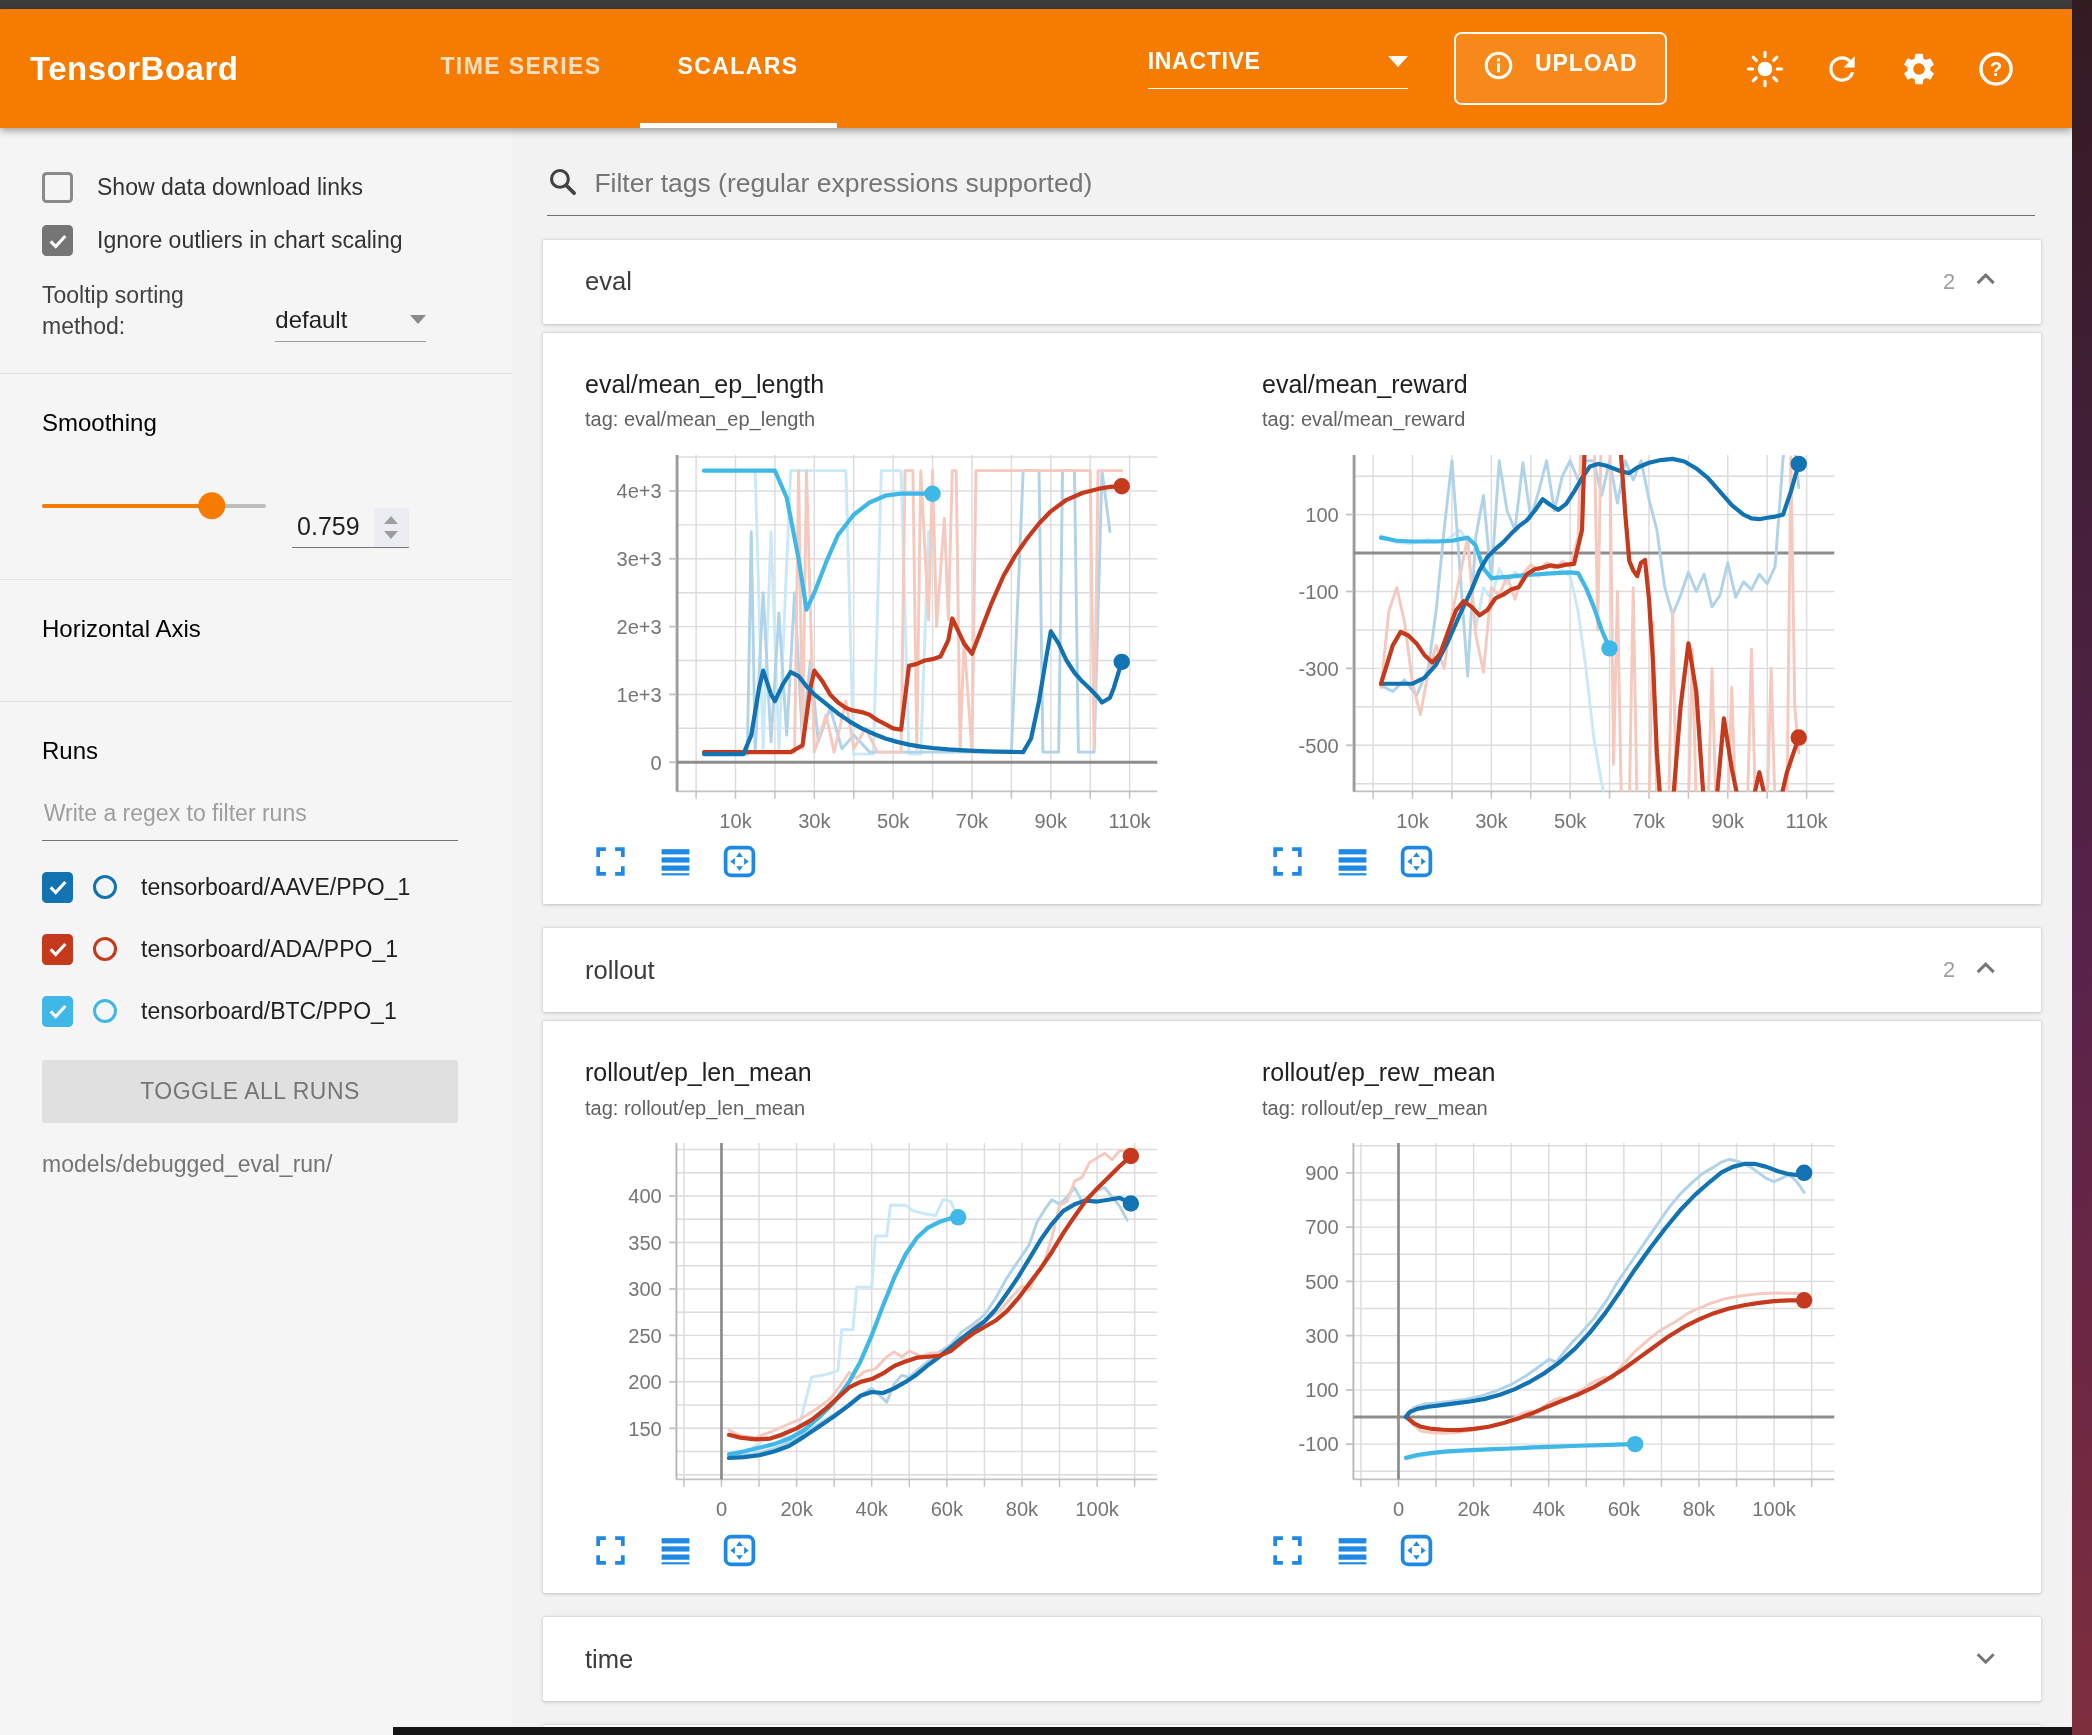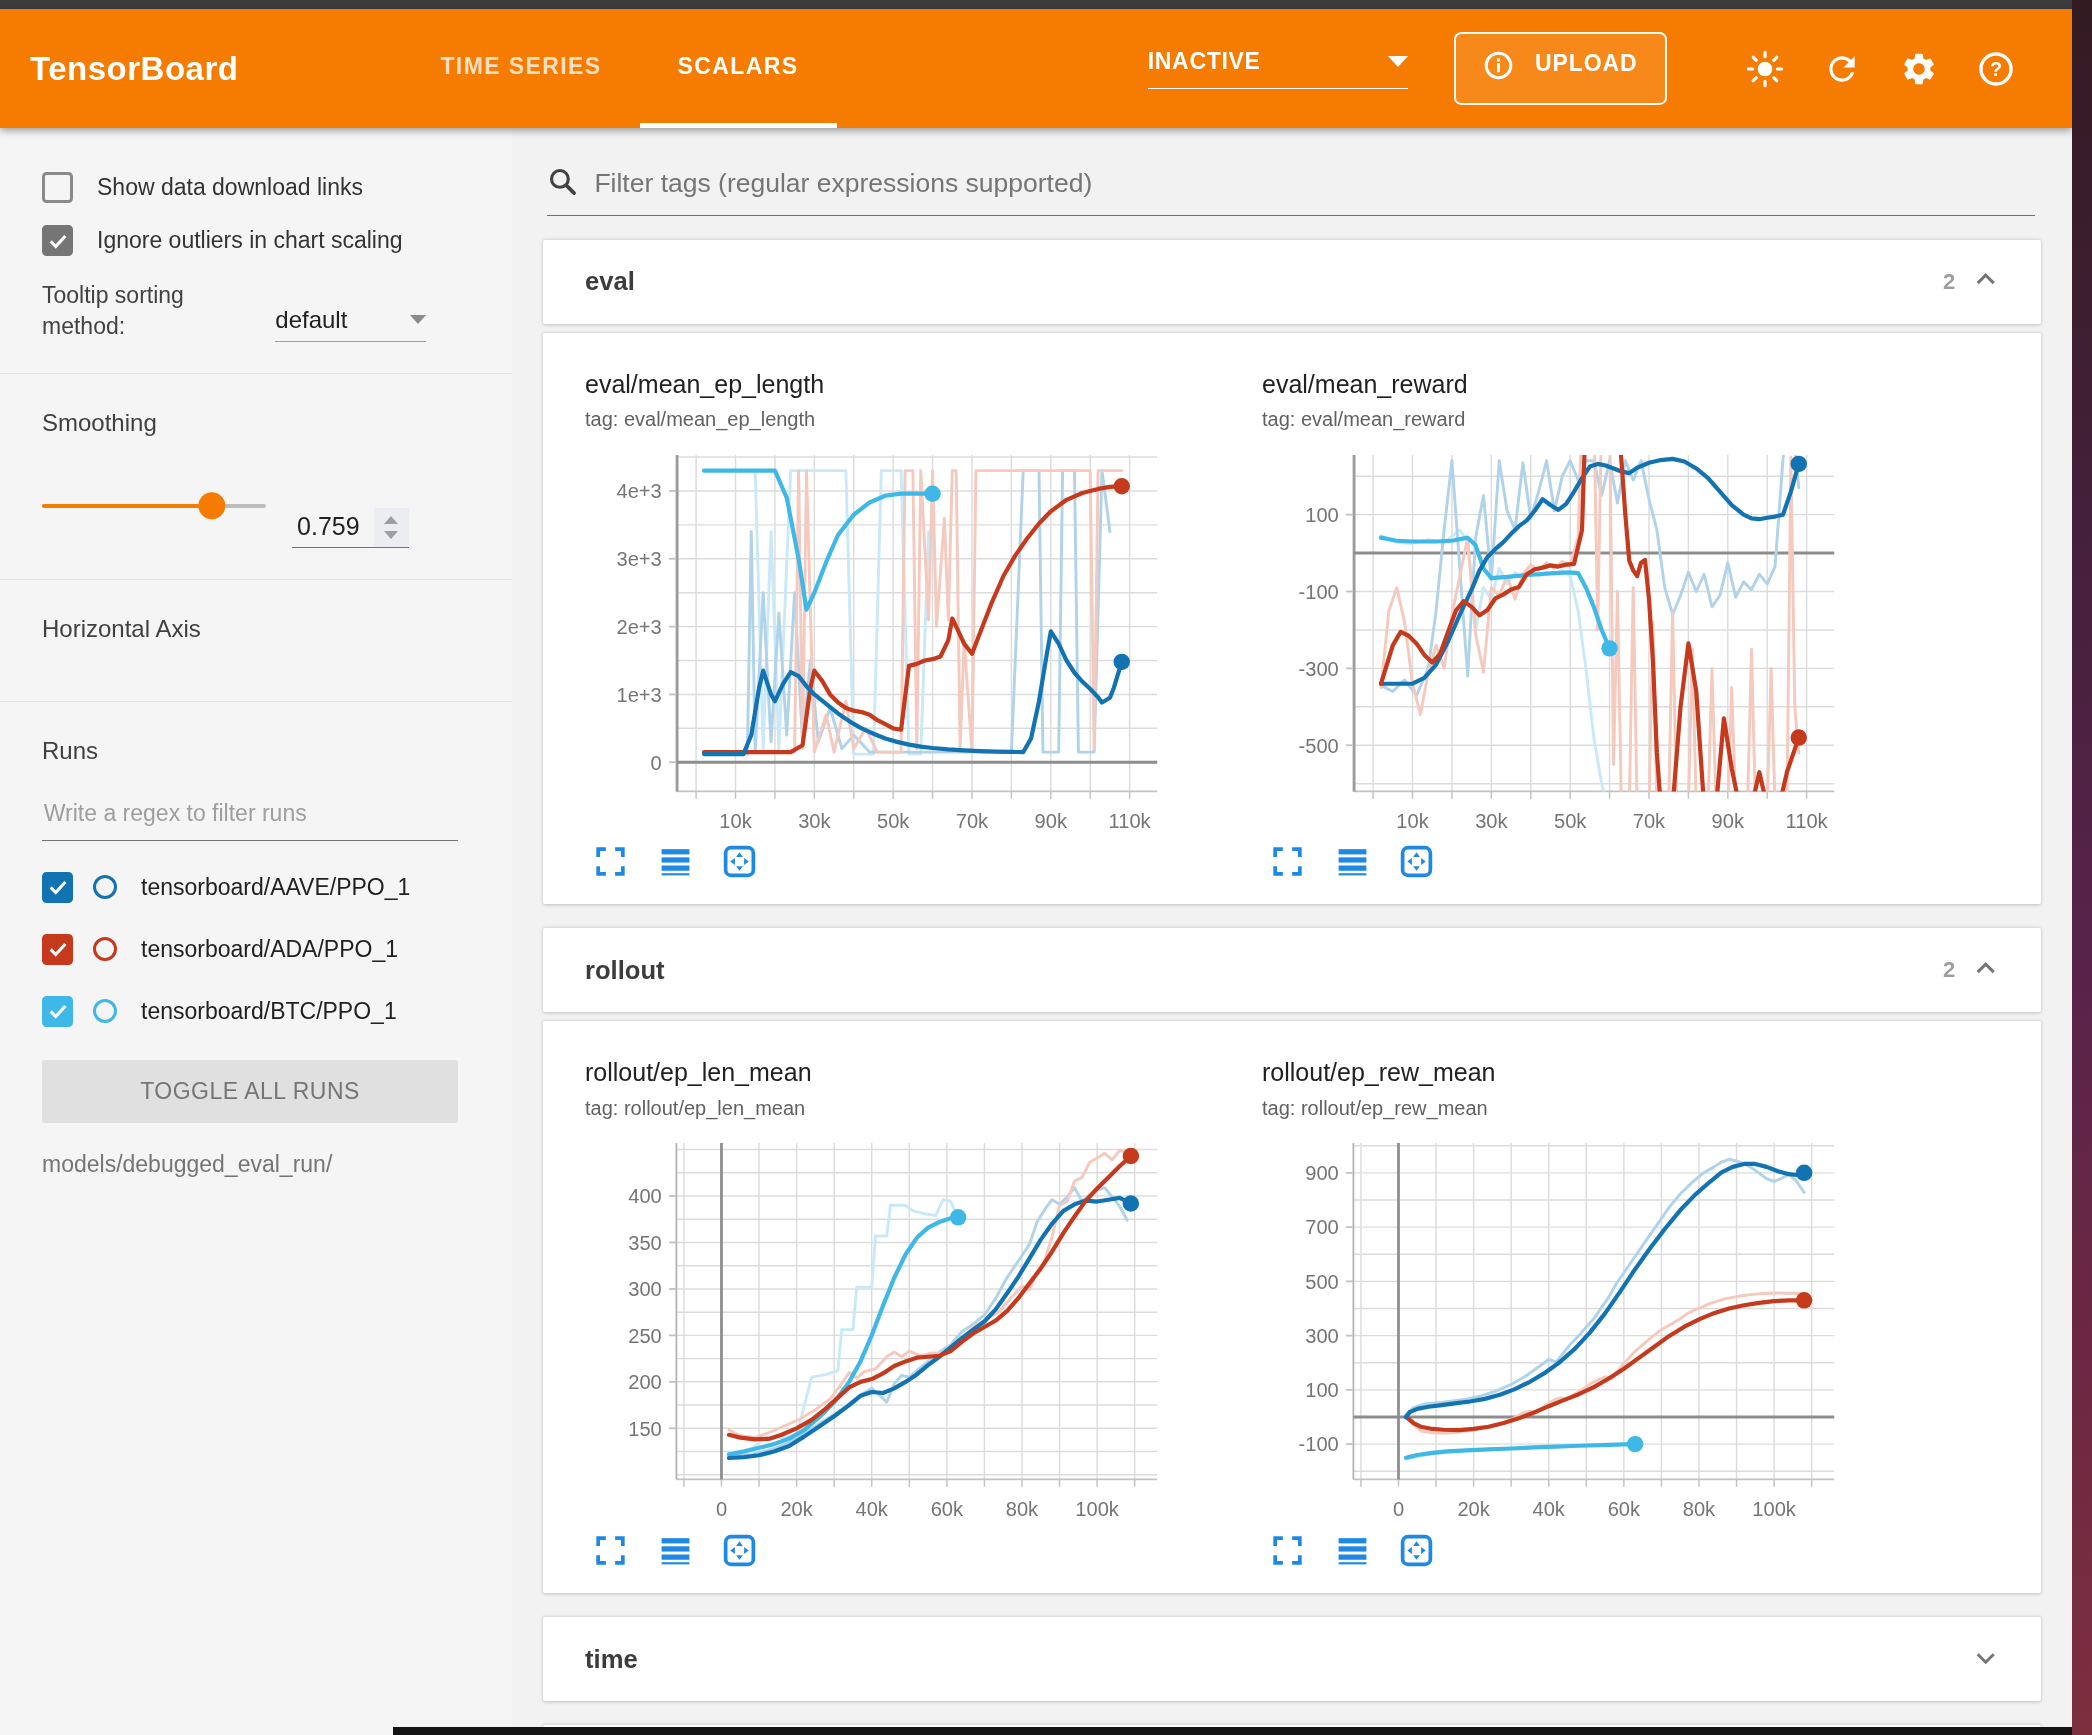--- a/index.html
+++ b/index.html
@@ -39,21 +39,21 @@
   .chk-box.checked { background:#757575; border-color:#757575; }
   .chk-box svg { display:none; }
   .chk-box.checked svg { display:block; }
   .chk-label { font-size:23px; color:#333; white-space:nowrap; }
   .tooltip-row { display:flex; align-items:flex-end; margin-top:24px; }
   .tooltip-label { font-size:23px; color:#424242; line-height:1.35; width:215px; }
   .select-box { display:flex; align-items:center; justify-content:space-between; width:151px;
     border-bottom:1.8px solid #9e9e9e; padding-bottom:7.3px; margin-left:18.3px; cursor:pointer; }
   .select-box span { font-size:24px; color:#212121; }
   .caret-small { width:0; height:0; border-left:8.2px solid transparent; border-right:8.2px solid transparent; border-top:9.1px solid #8a8a8a; }
-  .section-label { font-size:24px; color:#404040; margin-bottom:27.4px; }
+  .section-label { font-size:24px; color:#000000; margin-bottom:27.4px; }
   .slider-row { display:flex; align-items:center; margin-top:16.4px; }
   .slider { position:relative; width:224px; height:4.6px; background:#bdbdbd; border-radius:2.7px; }
   .slider-fill { position:absolute; left:0; top:0; height:4.6px; background:#f57c00; border-radius:2.7px; }
   .slider-thumb { position:absolute; top:50%; width:27.4px; height:27.4px; background:#f57c00; border-radius:50%; transform:translate(-50%,-50%); cursor:pointer; }
   .numbox { display:flex; align-items:stretch; margin-left:25.6px; border-bottom:1.8px solid #757575;margin-top:44px; }
   .numbox input { width:82px; border:none; background:transparent; font-size:25px; color:#212121; font-family:inherit; padding:3.7px 0 5.5px 5.5px; outline:none; }
   .spinner { width:35px; background:#ececf3; display:flex; flex-direction:column; align-items:center; justify-content:center; gap:6.4px; cursor:pointer; }
   .spin-up { width:0; height:0; border-left:7.3px solid transparent; border-right:7.3px solid transparent; border-bottom:8.2px solid #9e9e9e; }
   .spin-dn { width:0; height:0; border-left:7.3px solid transparent; border-right:7.3px solid transparent; border-top:8.2px solid #9e9e9e; }
   .haxis-grid { display:flex; flex-wrap:wrap; width:365px; row-gap:37px; align-items:center; }
@@ -72,21 +72,21 @@
   .toggle-all { margin-top:33px; width:416px; background:#e0e0e0; border:none; border-radius:2.7px;
     font-size:23px; letter-spacing:0.5px; color:#757575; padding:18.3px 0; cursor:pointer; font-family:inherit; }
   .runs-subtext { margin-top:27.4px; font-size:23px; color:#757575; }
 
   
   .main { position:absolute; left:512px; top:128px; right:20px; bottom:0; background:#f2f2f2; overflow:hidden; z-index:1; }
   .filter-row { display:flex; align-items:center; margin:38px 37px 0 35px; border-bottom:1.8px solid #6f6f6f; padding-bottom:14.6px; }
   .filter-row input { flex:1; border:none; outline:none; background:transparent; font-size:26.5px; color:#212121; margin-left:16.4px; font-family:inherit; }
   .filter-row input::placeholder { color:#757575; }
   .card { background:#fff; margin:0 31px; box-shadow:0 0.9px 3.7px rgba(0,0,0,.22); border-radius:1.8px; }
-  .sec-header { margin-top:24px; height:84px; display:flex; align-items:center; padding:0 42px; cursor:pointer;font-weight:bold; }
+  .sec-header { margin-top:24px; height:84px; display:flex; align-items:center; padding:0 42px; cursor:pointer; }
   .sec-title { font-size:25.6px; color:#3c3c3c; }
   .sec-right { margin-left:auto; display:flex; align-items:center; gap:16.4px; }
   .sec-count { font-size:22px; color:#9e9e9e; }
   .sec-chevron svg { transition:transform .2s; }
   .sec-chevron.collapsed svg { transform:rotate(180deg); }
   .sec-body { margin-top:9.1px; padding:37px 9.1px 24px 42px; display:flex; gap:92px; }
   .chart-title { font-size:25px; color:#212121; }
   .chart-tag { font-size:20px; color:#616161; margin-top:9.1px; }
   .chart-plot { margin-top:12.8px; }
   .chart-actions { display:flex; gap:27.4px; margin-top:1.8px; padding-left:7.3px; }

